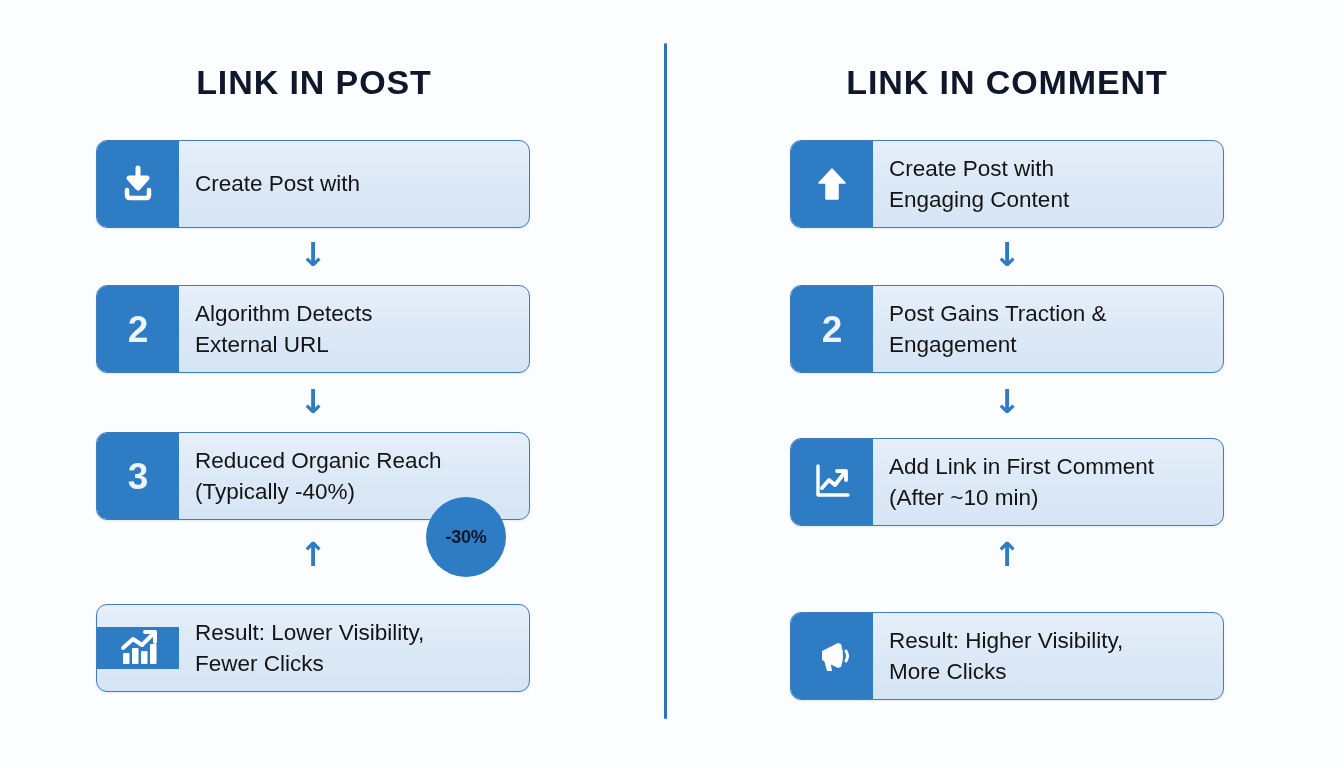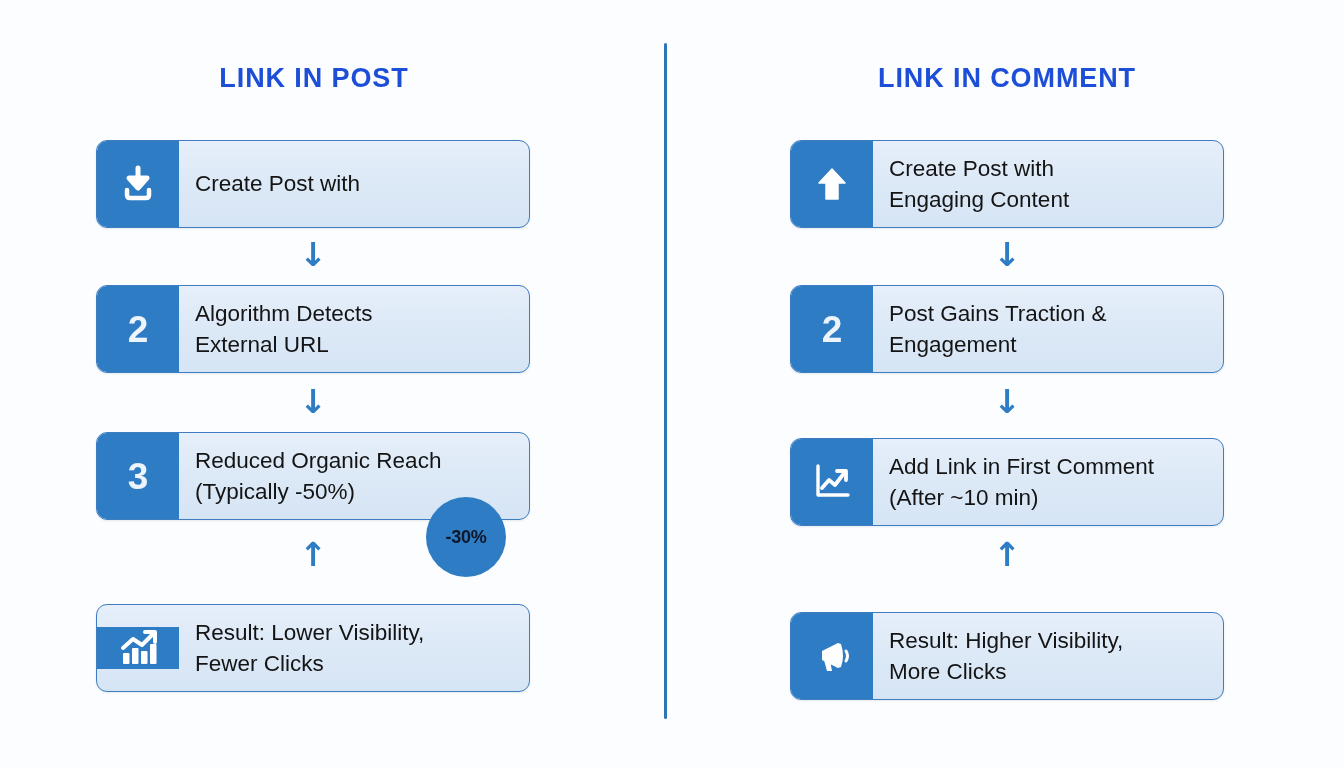--- a/index.html
+++ b/index.html
@@ -38,24 +38,24 @@
   }
   .column.left  { left: 96px;  width: 436px; }
   .column.right { left: 790px; width: 434px; }
 
   .col-title {
     position: absolute;
     top: 64px;
     left: 0;
     width: 100%;
     text-align: center;
-    font-size: 27px;
+    font-size: 34px;
     font-weight: bold;
     letter-spacing: 0.9px;
-    color: #1d4ed8;
+    color: #0f172a;
     line-height: 1.1;
   }
 
   
   .card {
     position: absolute;
     left: 0;
     width: 434px;
     height: 88px;
     box-sizing: border-box;
@@ -183,21 +183,21 @@
     </div>
 
     <div class="connector a1">↓</div>
 
     <div class="card c2">
       <div class="card-icon">
         <span class="num">3</span>
       </div>
       <div class="card-body">
         <div class="line">Reduced Organic Reach</div>
-        <div class="line">(Typically -50%)</div>
+        <div class="line">(Typically -40%)</div>
       </div>
     </div>
 
     <div class="pct-badge">-30%</div>
 
     <div class="connector a2">↑</div>
 
     <div class="card c3">
       <div class="card-icon">
         <span>

